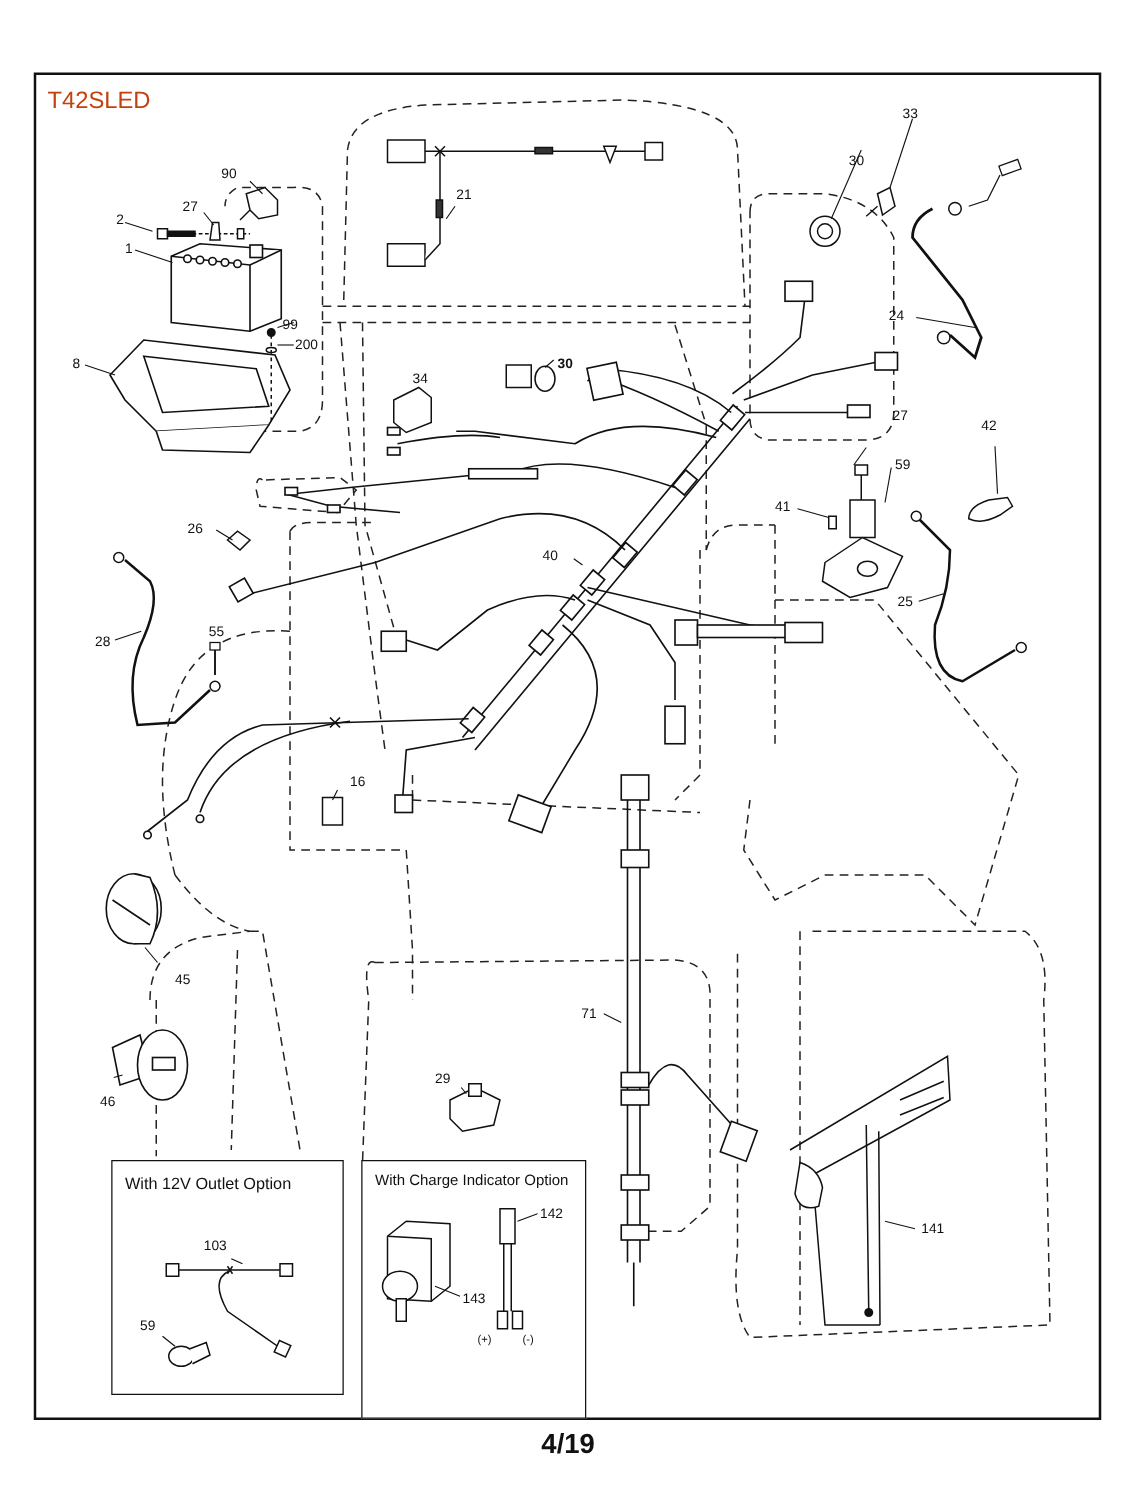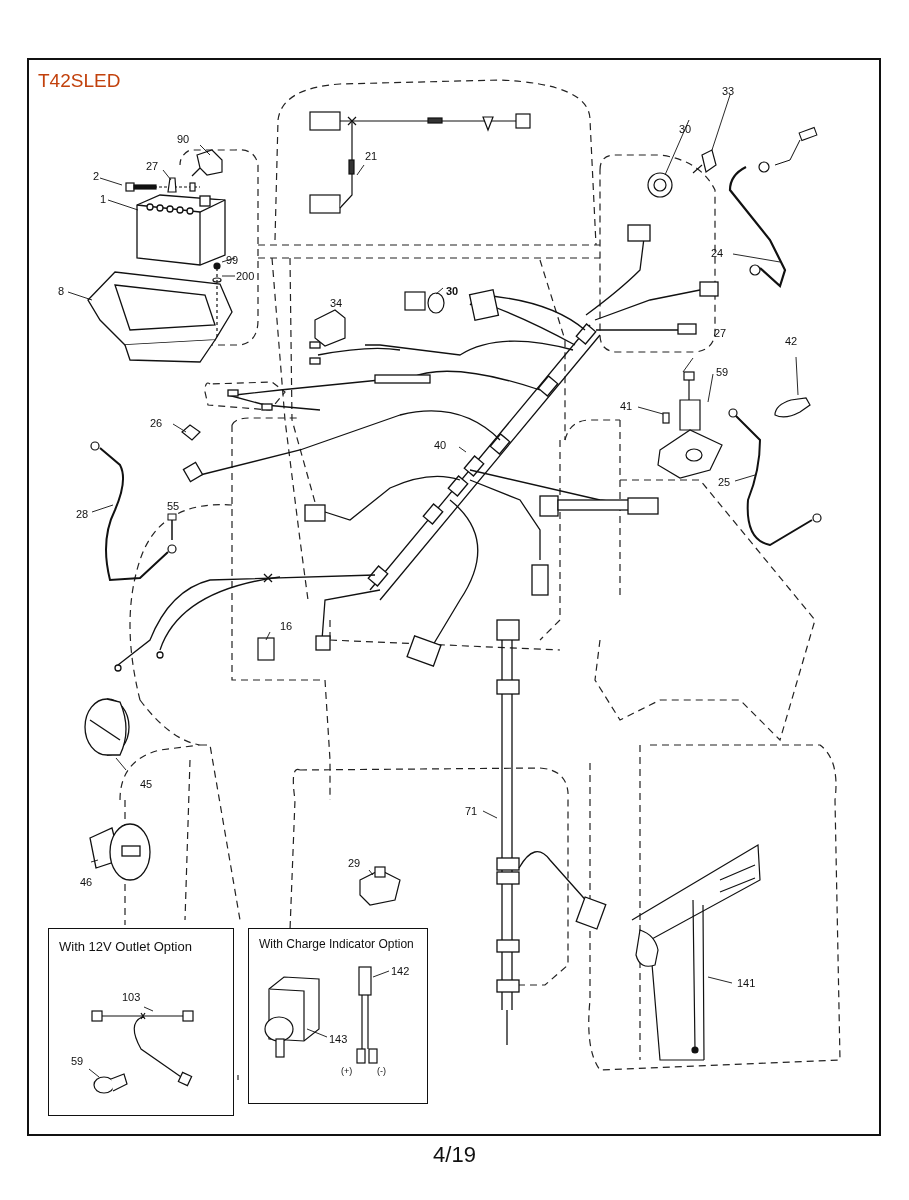--- a/index.html
+++ b/index.html
@@ -1,22 +1,22 @@
 <!DOCTYPE html>
 <html><head>
 <meta charset="utf-8">
 <style>
   html, body { margin:0; padding:0; background:#ffffff; }
   body { width:909px; height:1200px; position:relative; overflow:hidden; font-family:"Liberation Sans", sans-serif; color:#111; }
   #frame { position:absolute; left:27px; top:58px; width:854px; height:1078px; border:2px solid #111; box-sizing:border-box; }
   #diagram { position:absolute; left:0; top:0; width:909px; height:1200px; }
   .lbl { position:absolute; font-size:11px; line-height:13px; color:#111; white-space:nowrap; }
   #model-code { position:absolute; left:38px; top:70px; font-size:19px; color:#c2410c; }
-  #page-number { position:absolute; left:0; width:909px; top:1142px; text-align:center; font-size:22px; font-weight:normal; color:#111; }
-  .opt-box { position:absolute; border:1.5px solid #111; background:#fff; box-sizing:border-box; }
+  #page-number { position:absolute; left:0; width:909px; top:1142px; text-align:center; font-size:22px; font-weight:bold; color:#111; }
+  .opt-box { position:absolute; border:1.5px solid #111; background:#fff; box-sizing:border-box;margin-left:41px; }
   .opt-title { position:absolute; left:10px; top:10px; font-size:13px; color:#111; white-space:nowrap; }
   .small { font-size:9px; }
 </style>
 </head>
 <body>
 
 <div id="frame"></div>
 
 <svg id="diagram" viewBox="0 0 909 1200" xmlns="http://www.w3.org/2000/svg">
   <g fill="none" stroke="#222" stroke-width="1.2" stroke-dasharray="7 5">
@@ -312,21 +312,21 @@
       <ellipse cx="55" cy="156" rx="10" ry="8"></ellipse>
       <path d="M62 150 L75 145 L78 155 L64 162"></path>
       <line x1="95" y1="78" x2="104" y2="82" stroke-width="0.9"></line>
       <line x1="40" y1="140" x2="50" y2="148" stroke-width="0.9"></line>
     </g>
   </svg>
   <div class="lbl" style="left:73px;top:62px">103</div>
   <div class="lbl" style="left:22px;top:126px">59</div>
 </div>
 
-<div class="opt-box" style="left:248px;top:928px;width:180px;height:176px">
+<div class="opt-box" style="left:248px;top:928px;width:180px;height:207px">
   <div class="opt-title" style="left:10px;top:8px;font-size:12px">With Charge Indicator Option</div>
   <svg width="180" height="188" style="position:absolute;left:0;top:0">
     <g stroke="#111" fill="#fff" stroke-width="1.2">
       <path d="M20 60 L35 48 L70 50 L70 100 L55 112 L20 110 Z"></path>
       <path d="M20 60 L55 62 L55 112"></path>
       <ellipse cx="30" cy="100" rx="14" ry="12"></ellipse>
       <rect x="27" y="110" width="8" height="18"></rect>
       <rect x="110" y="38" width="12" height="28"></rect>
       <path d="M113 66 L113 120 M119 66 L119 120"></path>
       <rect x="108" y="120" width="8" height="14"></rect>

